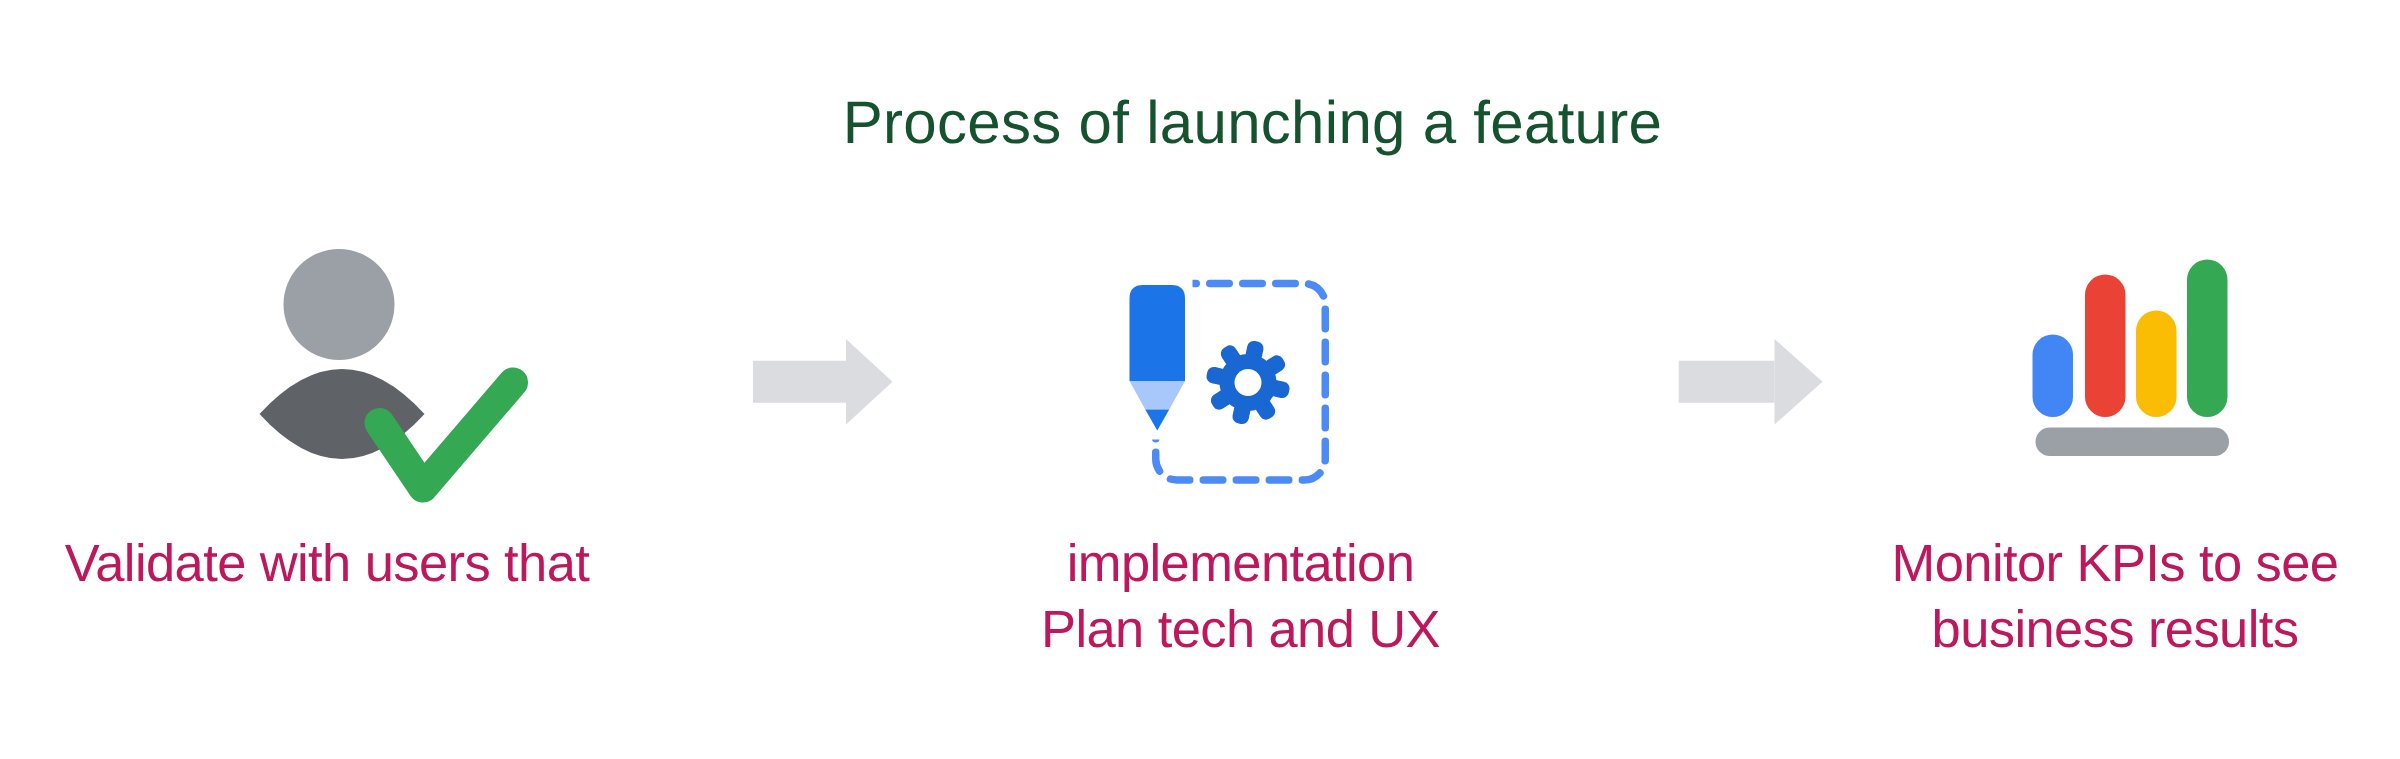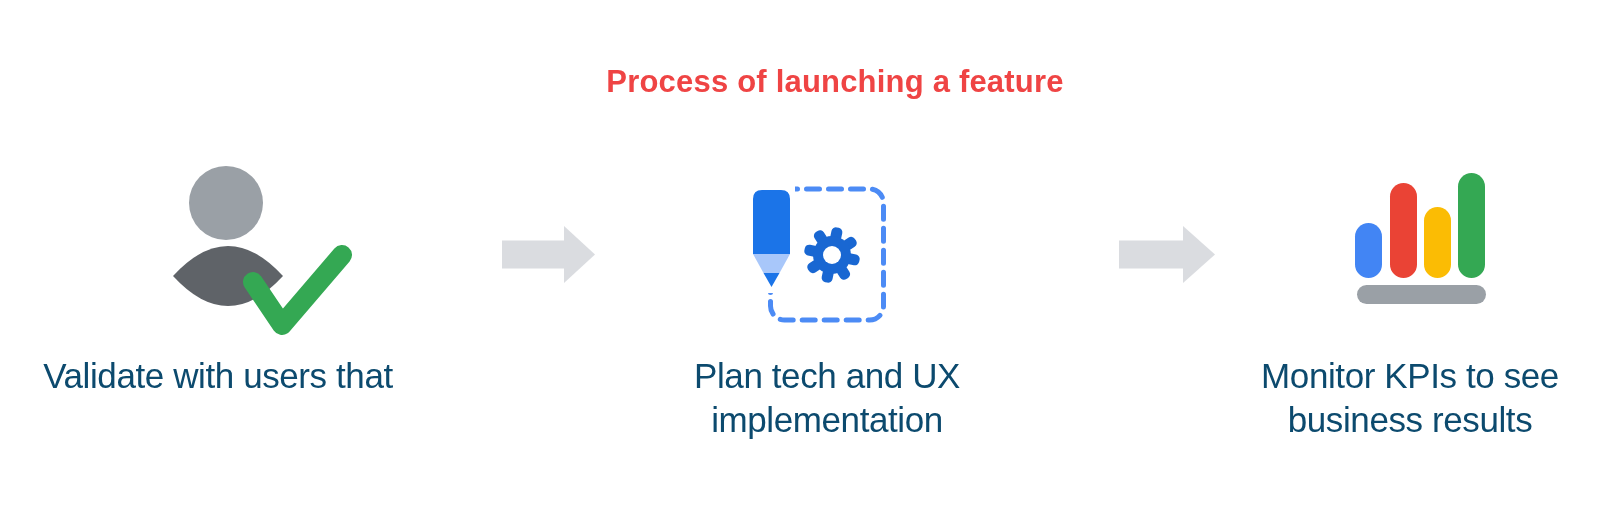--- a/index.html
+++ b/index.html
@@ -11,41 +11,41 @@
     overflow: hidden;
     font-family: "Liberation Sans", sans-serif;
   }
   .title {
     position: absolute;
     top: 55px;
     left: 70px;
     width: 1530px;
     margin: 0;
     text-align: center;
-    font-size: 31px;
+    font-size: 40px;
     line-height: 54px;
-    font-weight: 700;
+    font-weight: 400;
     letter-spacing: 0.2px;
-    color: #ef4444;
+    color: #14532d;
   }
   .icon, .arrow { position: absolute; display: block; }
   .icon-validate { left: 170px;  top: 160px; width: 190px; height: 180px; }
   .arrow-1       { left: 502px;  top: 226px; width: 93px;  height: 57px;  }
   .icon-plan     { left: 748px;  top: 182px; width: 150px; height: 145px; }
   .arrow-2       { left: 1119px; top: 226px; width: 96px;  height: 57px;  }
   .icon-monitor  { left: 1352px; top: 170px; width: 140px; height: 136px; }
   .caption {
     position: absolute;
     top: 354px;
     width: 420px;
     text-align: center;
     font-size: 35px;
     line-height: 44px;
     letter-spacing: -0.4px;
-    color: #0c4a6e;
+    color: #be185d;
   }
   .caption-1 { left: 8px; }
   .caption-2 { left: 617px; }
   .caption-3 { left: 1200px; }
 </style>
 </head>
 <body>
 
 <div class="stage">
 
@@ -99,22 +99,22 @@
     <rect x="72" y="37" width="27" height="71" rx="13.5" fill="#FBBC04"></rect>
     <rect x="106" y="3" width="27" height="105" rx="13.5" fill="#34A853"></rect>
     <rect x="5" y="115" width="129" height="19" rx="9.5" fill="#9AA0A6"></rect>
   </svg>
 
   <div class="caption caption-1">
     <div>Validate with users that</div>
   </div>
 
   <div class="caption caption-2">
+    <div>implementation</div>
     <div>Plan tech and UX</div>
-    <div>implementation</div>
   </div>
 
   <div class="caption caption-3">
     <div>Monitor KPIs to see</div>
     <div>business results</div>
   </div>
 
 </div>
 
 </body></html>

